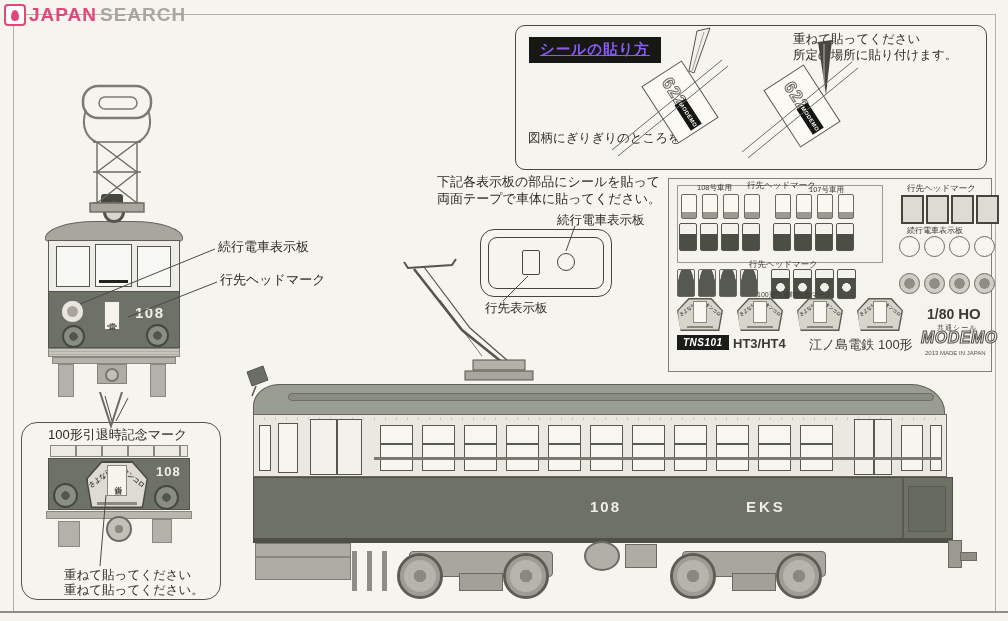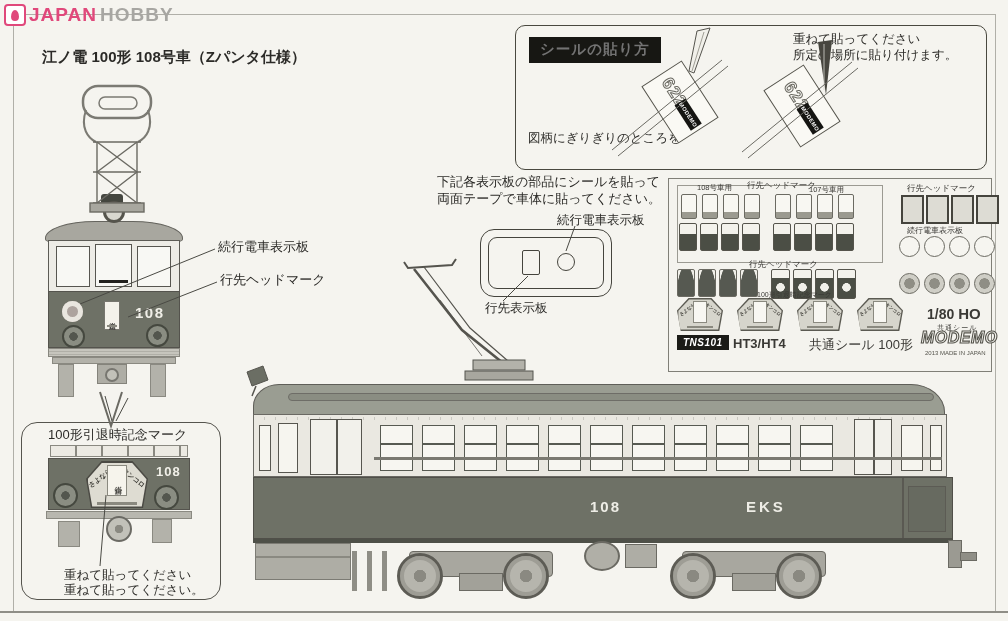--- a/index.html
+++ b/index.html
@@ -12,22 +12,22 @@
   svg.overlay{position:absolute;left:0;top:0;pointer-events:none;}
   
   #wm{left:4px;top:4px;display:flex;align-items:center;gap:3px;z-index:9;}
   #wm .flamebox{width:18px;height:18px;border:2px solid #e0487b;border-radius:4px;background:#fff;
       display:flex;align-items:center;justify-content:center;}
   #wm .flame{width:8px;height:11px;background:#e0487b;border-radius:50% 50% 50% 50%/62% 62% 38% 38%;}
   #wm .w1{font-size:19px;font-weight:bold;color:#e0487b;letter-spacing:1px;}
   #wm .w2{font-size:19px;font-weight:bold;color:#a7a6a2;letter-spacing:1px;}
   
   #guide{left:515px;top:25px;width:470px;height:143px;border:1.6px solid #49483f;border-radius:10px;}
-  #gtitle{left:13px;top:11px;background:#171713;color:#737373;font-size:14.5px;font-weight:bold;
-          padding:3px 11px 4px;letter-spacing:1px;}
+  #gtitle{left:13px;top:11px;background:#171713;color:#8b5cf6;font-size:14.5px;font-weight:bold;
+          padding:3px 11px 4px;letter-spacing:1px;text-decoration:underline;}
   .gcard{position:absolute;width:46px;height:66px;background:#faf9f4;border:1px solid #55544c;}
   .gnum{position:absolute;left:50%;top:12px;transform:translateX(-50%) rotate(90deg);
         font-size:17px;font-weight:bold;color:#fbfaf6;-webkit-text-stroke:1px #6b6a62;letter-spacing:1px;}
   .gbar{position:absolute;left:50%;bottom:3px;transform:translateX(-50%);width:13px;height:30px;
         background:#14141A;background:#151512;display:flex;align-items:center;justify-content:center;}
   .gbar span{writing-mode:vertical-rl;text-orientation:mixed;font-size:5.5px;font-weight:bold;color:#fff;letter-spacing:.5px;}
   
   #bfig-o{left:480px;top:229px;width:130px;height:66px;border:1.4px solid #45443d;border-radius:14px;}
   #bfig-i{left:7px;top:7px;width:114px;height:50px;border:1.1px solid #45443d;border-radius:9px;position:absolute;}
   #bfig-r{left:41px;top:20px;width:16px;height:23px;border:1.1px solid #45443d;border-radius:2px;position:absolute;}
@@ -75,24 +75,23 @@
 <div id="page">
 
   <div class="frame"></div>
   <div class="botrule"></div>
 
   <div id="wm" class="abs">
     <span class="flamebox">
         <span class="flame"></span>
       </span>
     <span class="w1">JAPAN</span>
-    <span class="w2">HOBBY</span>
-  </div>
-
-  <div class="t" style="left:42px;top:48px;font-size:15px;font-weight:bold;">江ノ電 100形 108号車（Zパンタ仕様）</div>
+    <span class="w2">SEARCH</span>
+  </div>
+
 
   <div id="guide" class="abs">
     <div id="gtitle" class="abs">シールの貼り方</div>
     <div class="t" style="left:277px;top:5px;font-size:12.5px;">重ねて貼ってください</div>
     <div class="t" style="left:277px;top:21px;font-size:12.5px;">所定の場所に貼り付けます。</div>
     <div class="t" style="left:12px;top:104px;font-size:12.5px;">図柄にぎりぎりのところを</div>
     <div class="gcard" style="left:140px;top:42px;transform:rotate(-33deg);">
       <span class="gnum">622</span>
       <span class="gbar">
           <span>MODEMO</span>
@@ -191,21 +190,21 @@
     </div>
     <div class="lab" style="left:258px;top:126px;font-size:14px;font-weight:bold;">
       <span>1/80</span> <span style="font-size:15px;">HO</span>
     </div>
     <div class="lab" style="left:268px;top:144px;font-size:7px;letter-spacing:1px;">共通シール</div>
     <div class="lab modemo" style="left:252px;top:150px;">MODEMO</div>
     <div class="lab" style="left:256px;top:171px;font-size:6px;color:#55544c;">2013 MADE IN JAPAN</div>
     <div class="lab" style="left:8px;top:156px;background:#1b1b17;color:#fff;font-size:10px;font-weight:bold;
          font-style:italic;padding:2px 6px;letter-spacing:.5px;">TNS101</div>
     <div class="lab" style="left:64px;top:157px;font-size:13px;font-weight:bold;">HT3/HT4</div>
-    <div class="lab" style="left:140px;top:157px;font-size:13px;">共通シール 100形</div>
+    <div class="lab" style="left:140px;top:157px;font-size:13px;">江ノ島電鉄 100形</div>
   </div>
 
   <div class="abs" style="left:45px;top:221px;width:138px;height:21px;background:#a8a79f;border:1.5px solid #66655f;
        border-radius:50px 50px 5px 5px/17px 17px 3px 3px;box-sizing:border-box;"></div>
   <div class="abs" style="left:101px;top:194px;width:22px;height:11px;background:#44463f;border-radius:3px 3px 0 0;"></div>
   <div class="abs" style="left:103px;top:201px;width:22px;height:22px;border-radius:50%;border:3px solid #55544c;
        background:#d8d7cf;box-sizing:border-box;"></div>
   <div class="abs" style="left:48px;top:240px;width:132px;height:52px;background:#edece6;border:1.5px solid #5c5b55;
        box-sizing:border-box;">
     <div class="abs" style="left:7px;top:5px;width:34px;height:41px;background:#f8f8f4;border:1.5px solid #575650;box-sizing:border-box;"></div>

